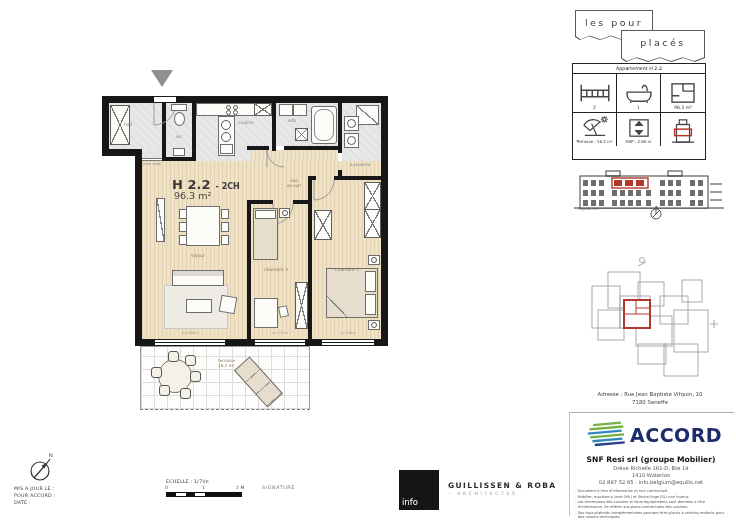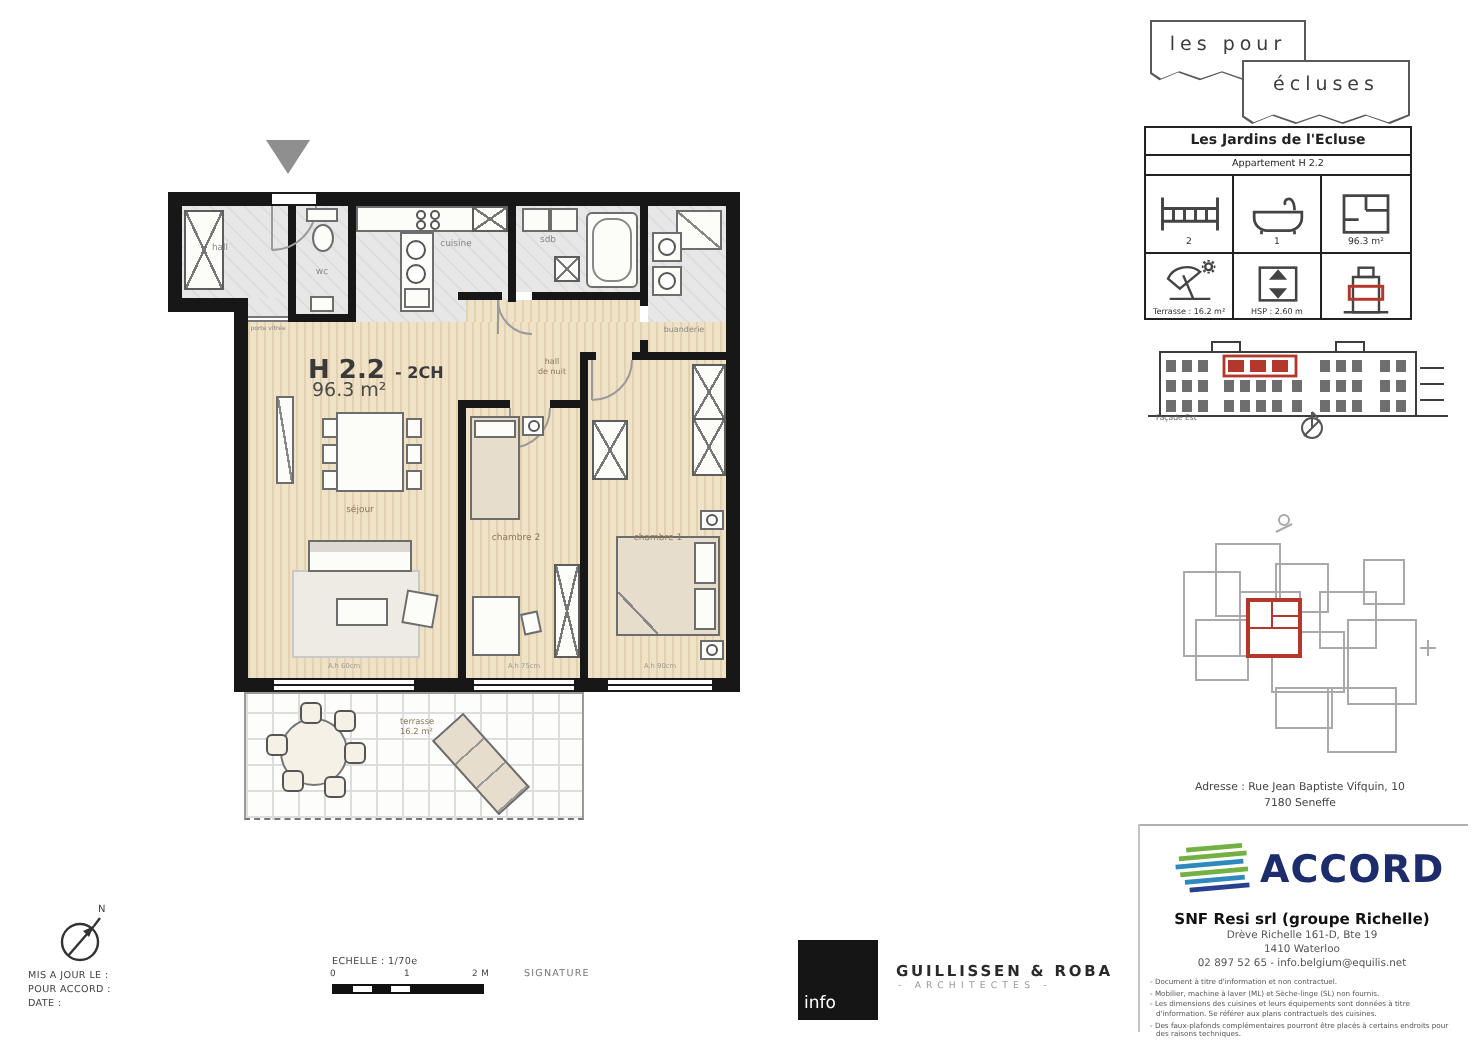--- a/index.html
+++ b/index.html
@@ -1,19 +1,19 @@
 <!DOCTYPE html>
 <html><head>
 <meta charset="utf-8">
 <style>
   html,body{margin:0;padding:0}
   body{width:736px;height:520px;background:#fff;font-family:"DejaVu Sans",sans-serif;position:relative;overflow:hidden;color:#222}
   .abs{position:absolute}
   
-  #plan{position:absolute;left:80px;top:58px;width:296px;height:362px}
+  #plan{position:absolute;left:98px;top:58px;width:296px;height:362px}
   .w{position:absolute;background:#171717}
   .floor-beige{position:absolute;background-color:#efe2c6;background-image:repeating-linear-gradient(90deg,rgba(160,125,70,.16) 0,rgba(160,125,70,.16) 1px,transparent 1px,transparent 4px)}
   .floor-gray{position:absolute;background-color:#e7e7e7;background-image:repeating-linear-gradient(45deg,rgba(0,0,0,.04) 0,rgba(0,0,0,.04) 1px,transparent 1px,transparent 6px)}
   .furn{position:absolute;background:#fcfcf9;border:1px solid #6d6d6d;box-sizing:border-box}
   .soft{background:#e6ddcd}
   .xbox{position:absolute;border:1px solid #5d5d5d;box-sizing:border-box;background-color:#fcfcf9;background-image:
     linear-gradient(to top right,transparent calc(50% - .6px),#777 calc(50% - .6px),#777 calc(50% + .6px),transparent calc(50% + .6px)),
     linear-gradient(to bottom right,transparent calc(50% - .6px),#777 calc(50% - .6px),#777 calc(50% + .6px),transparent calc(50% + .6px))}
   .diag{background-image:linear-gradient(to top right,transparent calc(50% - .6px),#888 calc(50% - .6px),#888 calc(50% + .6px),transparent calc(50% + .6px))}
   .circ{position:absolute;border:1px solid #555;border-radius:50%;background:#fff;box-sizing:border-box}
@@ -207,25 +207,24 @@
     <span class="t1">H 2.2</span>
     <span class="t2">- 2CH</span>
   </div>
   <div id="plan-area">96.3 m²</div>
 </div>
 
 <div class="wavebox" style="left:575px;top:10px;width:78px;height:32px;z-index:1">
   <div>les pour</div>
 </div>
 <div class="wavebox" style="left:621px;top:30px;width:84px;height:34px;z-index:2">
-  <div>écluses</div>
+  <div>placés</div>
 </div>
 
 <div id="infocard">
-  <div class="ct">Les Jardins de l'Ecluse</div>
   <div class="cs">Appartement H 2.2</div>
   <div class="grid">
     <div class="cell">
       <svg width="34" height="22" viewBox="0 0 36 24" fill="none" stroke="#444" stroke-width="1.6">
         <path d="M3 3v18M33 3v18M3 9h30M3 16h30M9 9v7M15 9v7M21 9v7M27 9v7"></path>
       </svg>
       <div class="cap">2</div>
     </div>
     <div class="cell">
       <svg width="32" height="22" viewBox="0 0 34 24" fill="none" stroke="#444" stroke-width="1.5">
@@ -356,21 +355,21 @@
   <g transform="rotate(-5 22 16)">
     <line x1="10" y1="5" x2="38" y2="5" stroke="#74b043"></line>
     <line x1="6" y1="9" x2="40" y2="9" stroke="#74b043"></line>
     <line x1="4" y1="13" x2="38" y2="13" stroke="#2f89bd"></line>
     <line x1="6" y1="17" x2="40" y2="17" stroke="#74b043"></line>
     <line x1="8" y1="21" x2="38" y2="21" stroke="#2f89bd"></line>
     <line x1="10" y1="25" x2="40" y2="25" stroke="#27408f"></line>
   </g>
 </svg>
 <div id="equilis-text">ACCORD</div>
-<div class="rtext" style="left:572px;top:455px;width:158px;font-size:7.6px;font-weight:bold;color:#111">SNF Resi srl (groupe Richelle)</div>
+<div class="rtext" style="left:572px;top:455px;width:158px;font-size:7.6px;font-weight:bold;color:#111">SNF Resi srl (groupe Mobilier)</div>
 <div class="rtext" style="left:572px;top:465px;width:158px;font-size:5.2px;color:#555">Drève Richelle 161-D, Bte 19</div>
 <div class="rtext" style="left:572px;top:472px;width:158px;font-size:5.2px;color:#555">1410 Waterloo</div>
 <div class="rtext" style="left:572px;top:479px;width:158px;font-size:5.2px;color:#555">02 897 52 65 - info.belgium@equilis.net</div>
 <div class="abs" style="left:575px;top:489px;width:156px">
   <div class="note">Document à titre d'information et non contractuel.</div>
   <div class="note">Mobilier, machine à laver (ML) et Sèche-linge (SL) non fournis.</div>
   <div class="note">Les dimensions des cuisines et leurs équipements sont données à titre d'information. Se référer aux plans contractuels des cuisines.</div>
   <div class="note">Des faux-plafonds complémentaires pourront être placés à certains endroits pour des raisons techniques.</div>
 
 </div>

